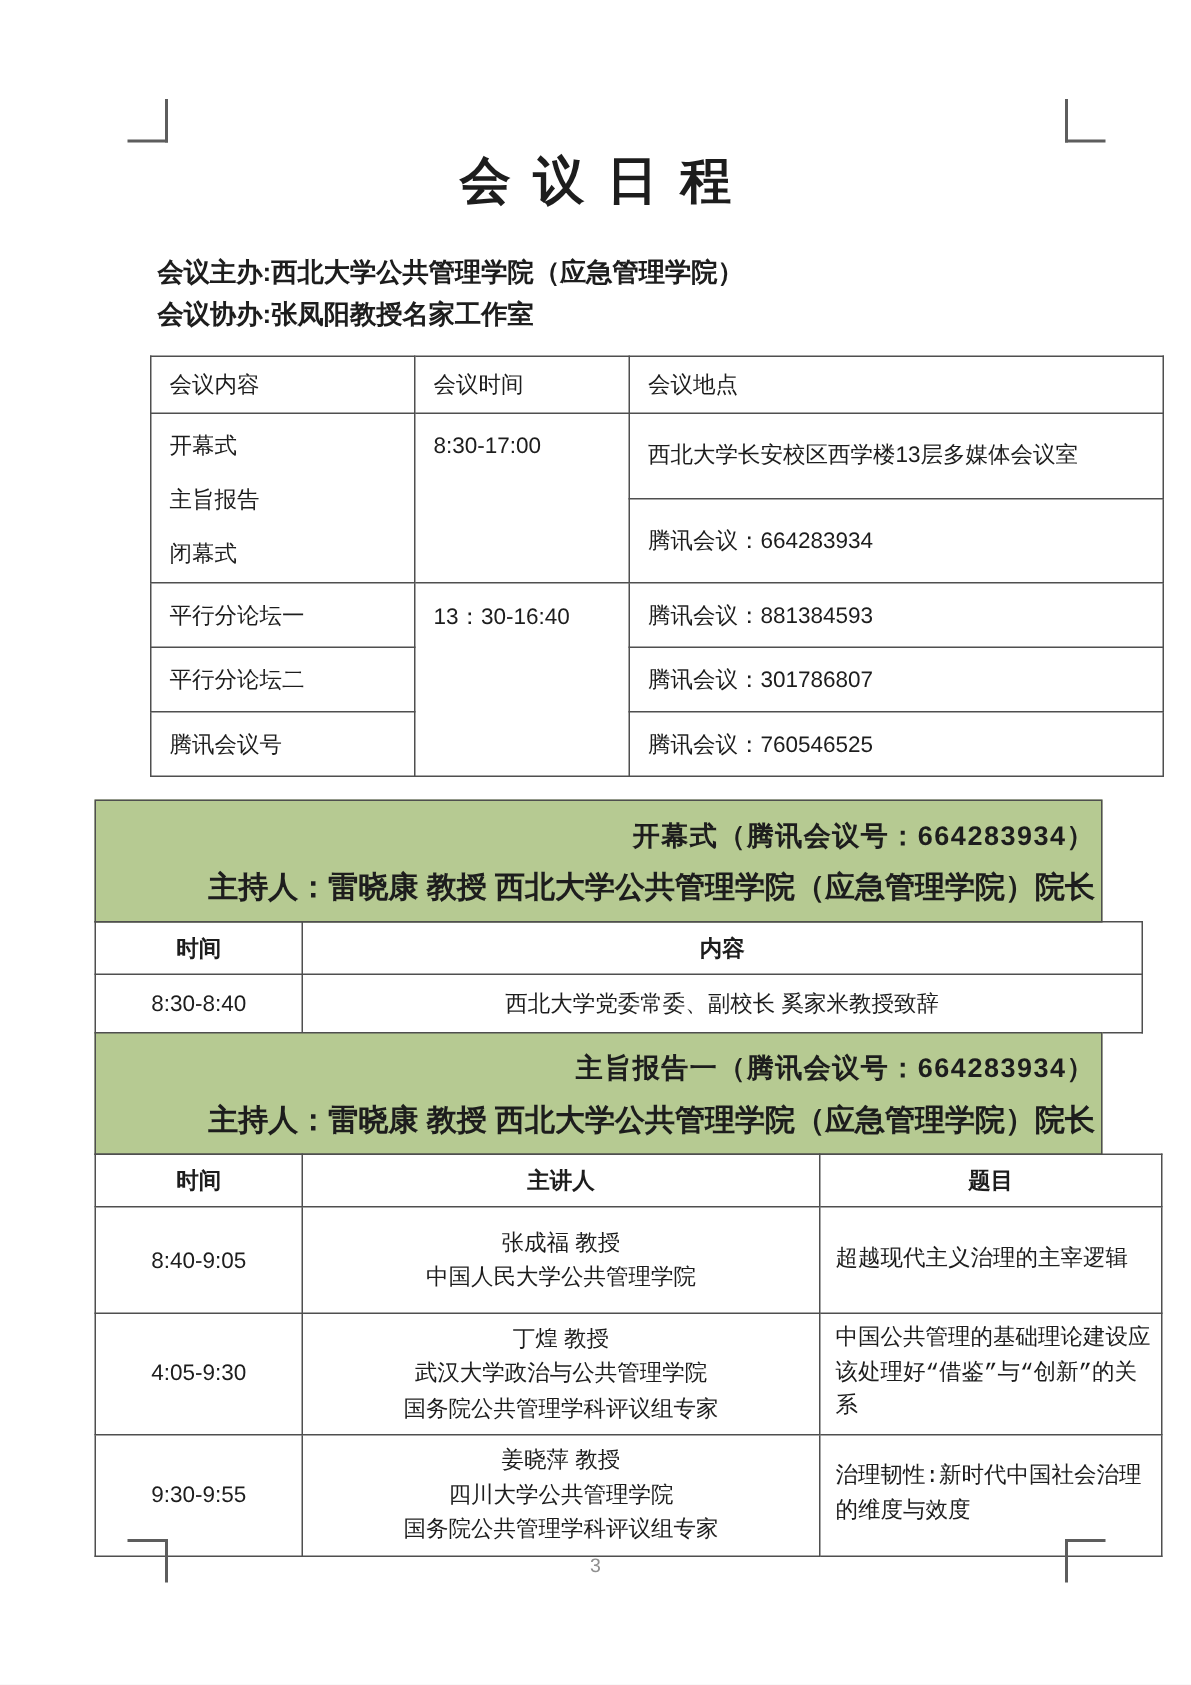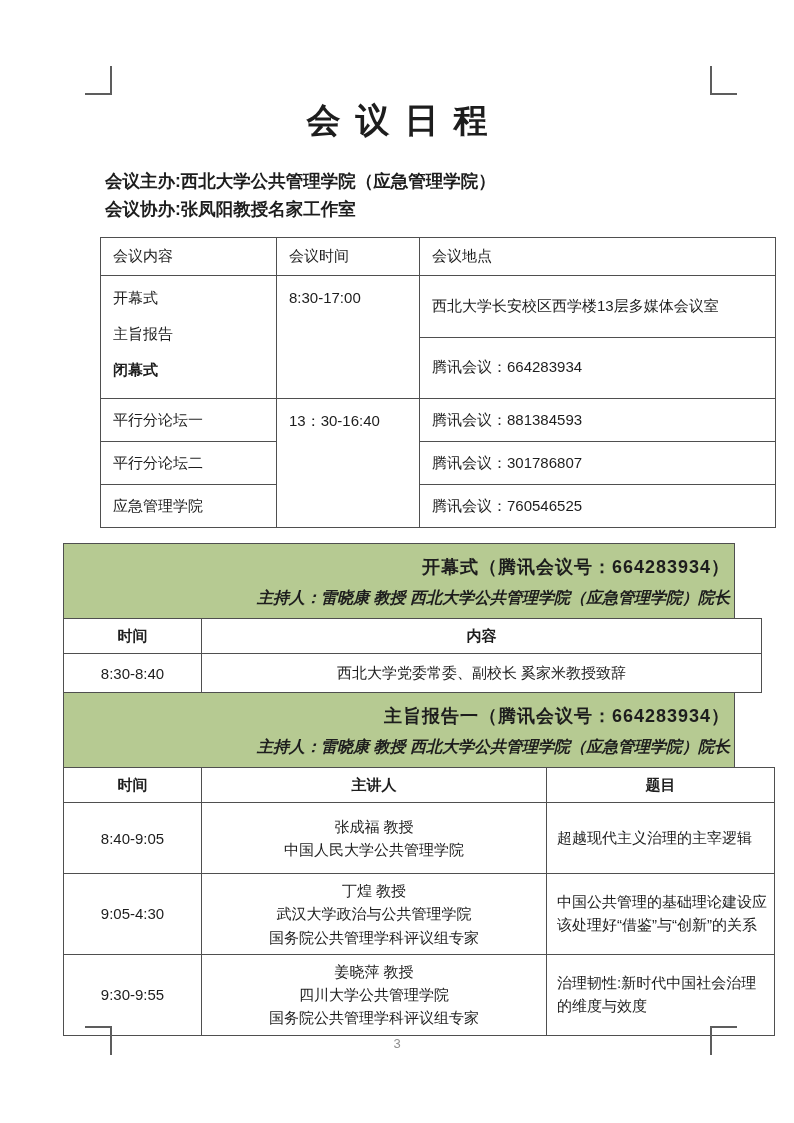--- a/index.html
+++ b/index.html
@@ -32,41 +32,41 @@
   
   table{border-collapse:collapse;}
   td{border:1px solid #4f4f4f;font-size:15px;}
   .sched{margin:16px 0 0 100px;width:612px;table-layout:fixed;}
   .sched td{padding:9px 8px 9px 12px;vertical-align:middle;}
   .sched .c1{width:155px;}
   .sched .c2{width:122px;}
   .sched .c3{width:335px;}
   .sched td.topcell{vertical-align:top;padding-top:13px;}
   .open-item{margin-bottom:18px;line-height:1.2;}
-  .open-item:last-child{margin-bottom:10px;font-weight:bold;}
+  .open-item:last-child{margin-bottom:0;}
   .sched tr.frow td{height:24px;}
   
   .agenda-title{margin:30px 0 0 0;text-align:center;font-size:21px;font-weight:bold;letter-spacing:1px;}
   .agenda{margin:15px 0 0 63px;width:672px;}
   .banner{
     box-sizing:border-box;width:672px;
     background:#b6ca92;
     border:1px solid #4f4f4f;
     text-align:right;
     padding:11px 4px 9px 4px;
   }
   .banner + *, .agenda > * + *{margin-top:-1px;}
   .banner .bt{font-size:18px;font-weight:bold;letter-spacing:1px;}
-  .banner .bh{font-size:16px;font-weight:bold;margin-top:9px;font-style:italic;}
+  .banner .bh{font-size:20px;font-weight:bold;margin-top:9px;}
   .agt{width:672px;table-layout:fixed;}
   .agt td{text-align:center;padding:5px 6px;}
   .agt td.hdr{font-weight:bold;font-size:15px;height:24px;}
   .agt .c1{width:125px;}
   .agt3 .c2{width:332px;}
-  .agt3 .c3{width:215px;}
+  .agt3 .c3{width:215px;font-family:Liberation Mono, monospace;}
   .agt2 .c2{width:547px;}
   .agt2 td{height:28px;}
   .speaker-line{line-height:1.55;}
   .agt3 td.topic{text-align:left;padding:6px 6px 6px 10px;line-height:1.5;}
   .agt3 tr.body td{height:58px;}
   
   .pageno{position:absolute;left:0;top:1036px;width:100%;text-align:center;color:#8f8f8f;font-size:13px;}
 </style>
 </head>
 <body>
@@ -105,21 +105,21 @@
     <tr class="frow">
       <td class="c1">平行分论坛一</td>
       <td class="c2 topcell" rowspan="3">13：30-16:40</td>
       <td class="c3">腾讯会议：881384593</td>
     </tr>
     <tr class="frow">
       <td class="c1">平行分论坛二</td>
       <td class="c3">腾讯会议：301786807</td>
     </tr>
     <tr class="frow">
-      <td class="c1">应急管理学院</td>
+      <td class="c1">腾讯会议号</td>
       <td class="c3">腾讯会议：760546525</td>
     </tr>
   </tbody>
     </table>
 
 
   <div class="agenda">
 
     <div class="banner">
       <div class="bt">开幕式（腾讯会议号：664283934）</div>
@@ -153,21 +153,21 @@
       </tr>
       <tr class="body">
         <td class="c1">8:40-9:05</td>
         <td class="c2">
           <div class="speaker-line">张成福  教授</div>
           <div class="speaker-line">中国人民大学公共管理学院</div>
         </td>
         <td class="c3 topic">超越现代主义治理的主宰逻辑</td>
       </tr>
       <tr class="body">
-        <td class="c1">9:05-4:30</td>
+        <td class="c1">4:05-9:30</td>
         <td class="c2">
           <div class="speaker-line">丁煌  教授</div>
           <div class="speaker-line">武汉大学政治与公共管理学院</div>
           <div class="speaker-line">国务院公共管理学科评议组专家</div>
         </td>
         <td class="c3 topic">中国公共管理的基础理论建设应该处理好“借鉴”与“创新”的关系</td>
       </tr>
       <tr class="body">
         <td class="c1">9:30-9:55</td>
         <td class="c2">

